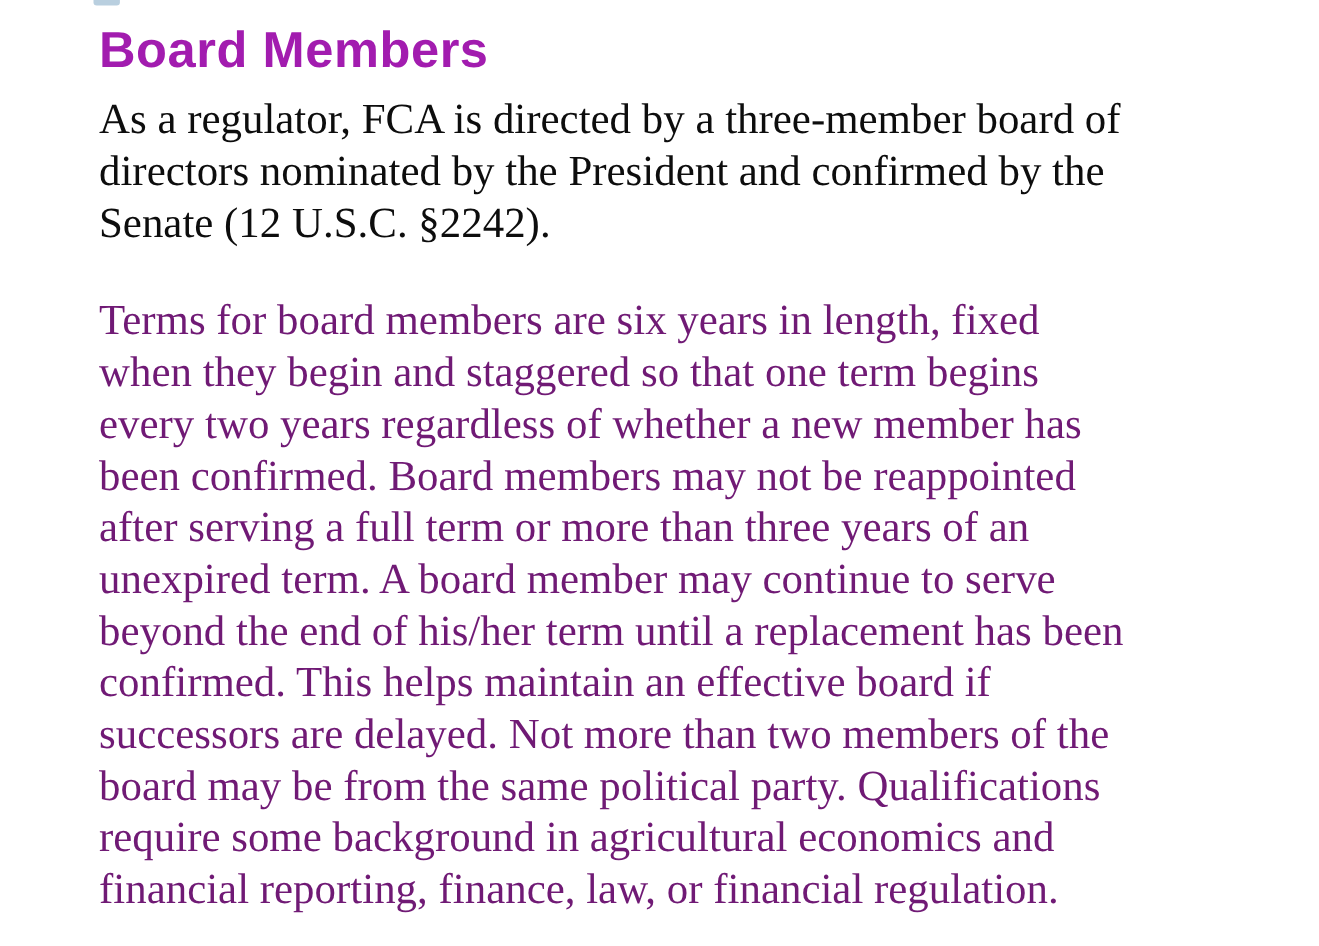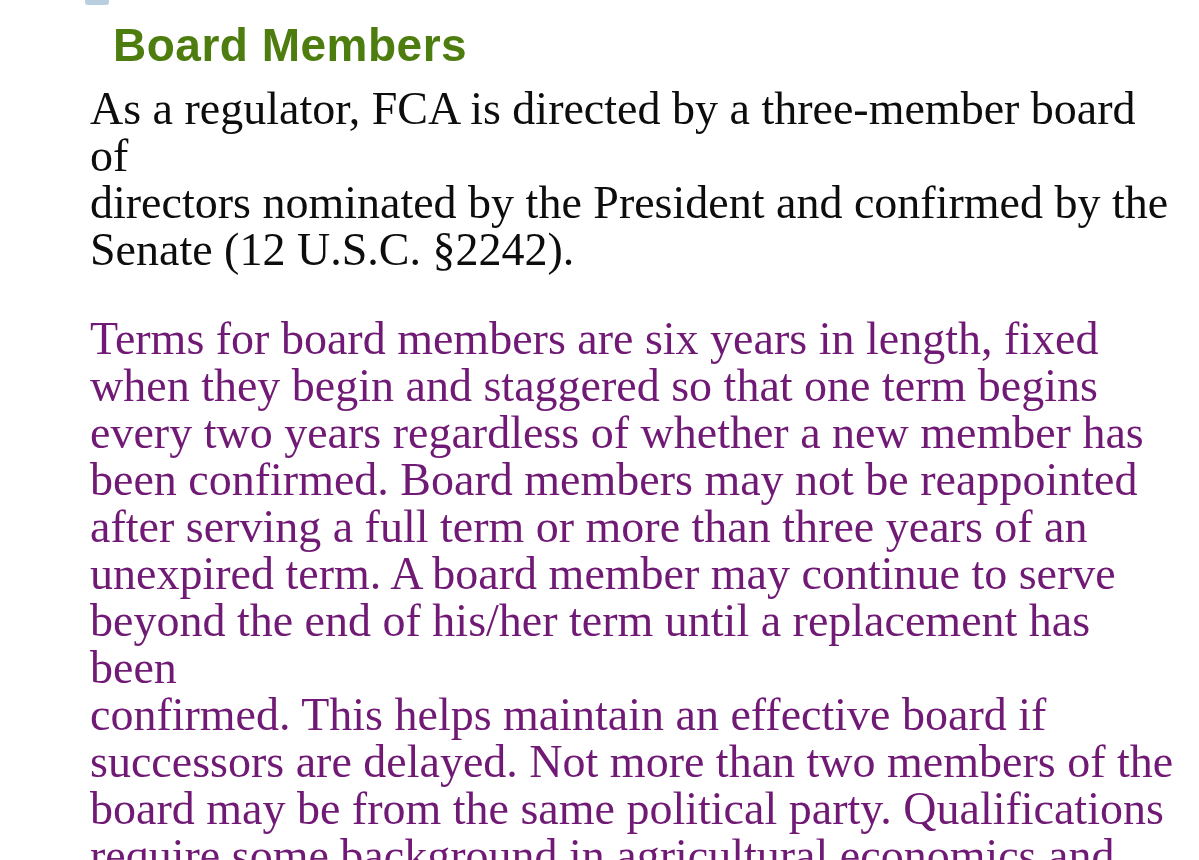--- a/index.html
+++ b/index.html
@@ -24,21 +24,21 @@
     margin: 20px 0 0 0;
     font-family: "Liberation Sans", "DejaVu Sans", sans-serif;
     font-weight: bold;
     font-size: 46px;
     line-height: 50px;
     letter-spacing: 0.5px;
   }
   .body-paragraph {
     margin: 0;
     font-family: "Liberation Serif", "DejaVu Serif", serif;
-    font-size: 46px;
+    font-size: 39px;
     line-height: 47px;
     color: #0d0d0d;
     white-space: pre-line;
   }
   .body-paragraph.first {
     margin-top: 15px;
   }
   .body-paragraph.second {
     margin-top: 42px;
   }
@@ -51,21 +51,21 @@
     background: #b9cfdf;
     border-radius: 0 0 3px 3px;
   }
 </style>
 </head>
 <body>
 
 <div class="page" style="background: rgb(255, 255, 255);">
   <div class="crop-artifact"></div>
   <div class="content">
-    <h1 class="heading" style="color: #4d7c0f; margin-left: 23px;">Board Members</h1>
+    <h1 class="heading" style="color: #a21caf;">Board Members</h1>
     <p class="body-paragraph first" style="color: rgb(13, 13, 13);">As a regulator, FCA is directed by a three-member board of
 directors nominated by the President and confirmed by the
 Senate (12 U.S.C. §2242).</p>
     <p class="body-paragraph second" style="color: #701a75;">Terms for board members are six years in length, fixed
 when they begin and staggered so that one term begins
 every two years regardless of whether a new member has
 been confirmed. Board members may not be reappointed
 after serving a full term or more than three years of an
 unexpired term. A board member may continue to serve
 beyond the end of his/her term until a replacement has been

